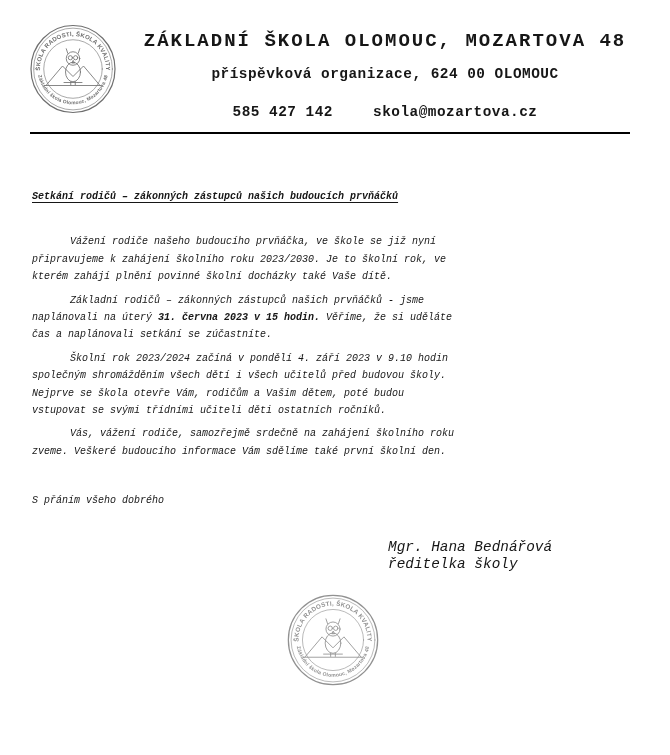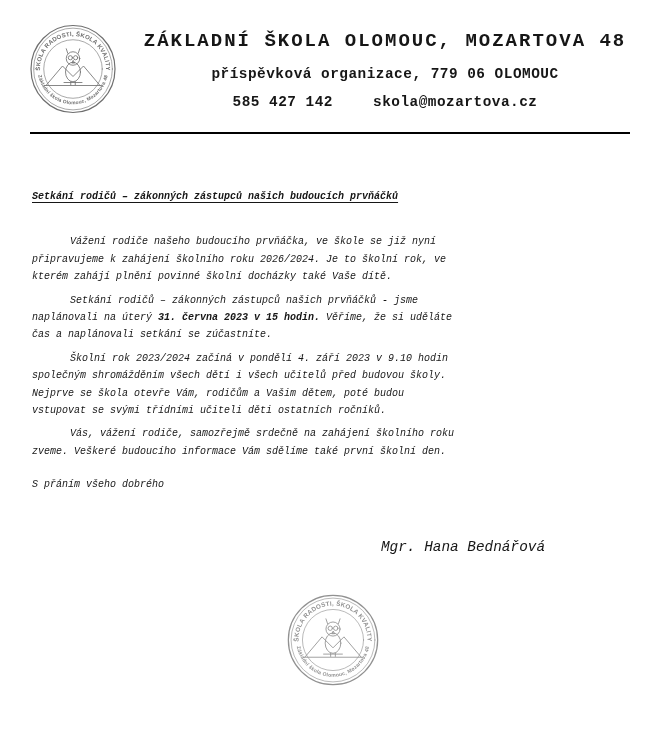--- a/index.html
+++ b/index.html
@@ -15,21 +15,21 @@
   
   .logo-top    { position: absolute; left: 28px; top: 22px; width: 90px; height: 94px; }
   .logo-bottom { position: absolute; left: 286px; top: 593px; width: 94px; height: 94px; }
 
   .header-block {
     position: absolute; left: 120px; top: 30px; width: 530px;
     text-align: center; font-weight: bold;
   }
   .school-name  { font-size: 19px; letter-spacing: 2px; white-space: nowrap; }
   .org-line     { font-size: 14.4px; margin-top: 14px; letter-spacing: 0.5px; white-space: nowrap; }
-  .contact-line { font-size: 14.4px; margin-top: 12px; letter-spacing: 0.5px; white-space: nowrap; }
+  .contact-line { font-size: 14.4px; margin-top: 22px; letter-spacing: 0.5px; white-space: nowrap; }
   .contact-line .email { margin-left: 40px; }
 
   .divider {
     position: absolute; left: 30px; top: 124px; width: 600px;
     border: none; border-top: 2px solid #000;
   }
 
   
   .letter-body {
     position: absolute; left: 32px; top: 188px; width: 618px;
@@ -41,25 +41,25 @@
     text-underline-offset: 3px;
     margin: 0 0 28px 0;
     white-space: nowrap;
   }
   .letter-body p.para {
     margin: 0 0 6px 0;
     white-space: pre-line;
     text-indent: 38px;
   }
   .bold-inline { font-weight: bold; }
-  .closing { margin: 16px 0 0 0; white-space: nowrap; }
+  .closing { margin: 32px 0 0 0; white-space: nowrap; }
 
   .signature {
-    position: absolute; left: 368px; top: 539px; width: 190px;
-    text-align: center; font-style: italic;
+    position: absolute; left: 388px; top: 539px; width: 190px;
+    text-align: left; font-style: italic;
     font-size: 14.4px; line-height: 17.4px;
   }
 
   
   .stamp { display: block; }
   .stamp .ring, .stamp .art { fill: none; stroke-linecap: round; stroke-linejoin: round; }
   .stamp-dark  .ring, .stamp-dark  .art { stroke: #6e6e6e; }
   .stamp-light .ring, .stamp-light .art { stroke: #919191; }
   .stamp .ring      { stroke-width: 1.6; }
   .stamp .ring-thin { stroke-width: 0.8; }
@@ -95,50 +95,51 @@
     <circle class="art" cx="63.5" cy="45" r="2.8"></circle>
     <path class="art" d="M 60,49 l -1.5,3 h 3 z"></path>
     <path class="art" d="M 57,77 V 81 M 63,77 V 81"></path>
   </g>
   <text class="arc-top"><textPath href="#s1-top" startOffset="50%" text-anchor="middle">ŠKOLA RADOSTI, ŠKOLA KVALITY</textPath></text>
   <text class="arc-bottom"><textPath href="#s1-bot" startOffset="50%" text-anchor="middle">Základní škola Olomouc, Mozartova 48</textPath></text>
 </svg>
 
 <div class="header-block">
   <div class="school-name">ZÁKLADNÍ ŠKOLA OLOMOUC, MOZARTOVA 48</div>
-  <div class="org-line">příspěvková organizace, 779 06 OLOMOUC</div>
+  <div class="org-line">příspěvková organizace, 624 00 OLOMOUC</div>
   <div class="contact-line"><span>585 427 142</span><span class="email">skola@mozartova.cz</span></div>
 </div>
 
 <hr class="divider">
 
 <div class="letter-body">
   <div class="subject">Setkání rodičů – zákonných zástupců našich budoucích prvňáčků</div>
 
   <p class="para">Vážení rodiče našeho budoucího prvňáčka, ve škole se již nyní
-připravujeme k zahájení školního roku 2026/2024. Je to školní rok, ve
+připravujeme k zahájení školního roku 2023/2030. Je to školní rok, ve
 kterém zahájí plnění povinné školní docházky také Vaše dítě.</p>
 
-  <p class="para"><span>Setkání rodičů – zákonných zástupců našich prvňáčků - jsme
+  <p class="para"><span>Základní rodičů – zákonných zástupců našich prvňáčků - jsme
 naplánovali na úterý </span><span class="bold-inline">31. června 2023 v 15 hodin.</span><span> Věříme, že si uděláte
 čas a naplánovali setkání se zúčastníte.</span></p>
 
   <p class="para">Školní rok 2023/2024 začíná v pondělí 4. září 2023 v 9.10 hodin
 společným shromážděním všech dětí i všech učitelů před budovou školy.
 Nejprve se škola otevře Vám, rodičům a Vašim dětem, poté budou
 vstupovat se svými třídními učiteli děti ostatních ročníků.</p>
 
   <p class="para">Vás, vážení rodiče, samozřejmě srdečně na zahájení školního roku
 zveme. Veškeré budoucího informace Vám sdělíme také první školní den.</p>
 
   <div class="closing">S přáním všeho dobrého</div>
 </div>
 
 <div class="signature">
   <div>Mgr. Hana Bednářová</div>
+  <div>ředitelka školy</div>
 </div>
 
 <svg class="logo-bottom stamp stamp-light" viewBox="0 0 120 120" aria-hidden="true">
   <defs>
     <path id="s2-top" d="M 16,60 A 44,44 0 0 1 104,60"></path>
     <path id="s2-bot" d="M 13,60 A 47,47 0 0 0 107,60"></path>
   </defs>
   <circle class="ring" cx="60" cy="60" r="57"></circle>
   <circle class="ring ring-thin" cx="60" cy="60" r="53.5"></circle>
   <circle class="ring ring-thin" cx="60" cy="60" r="39"></circle>

